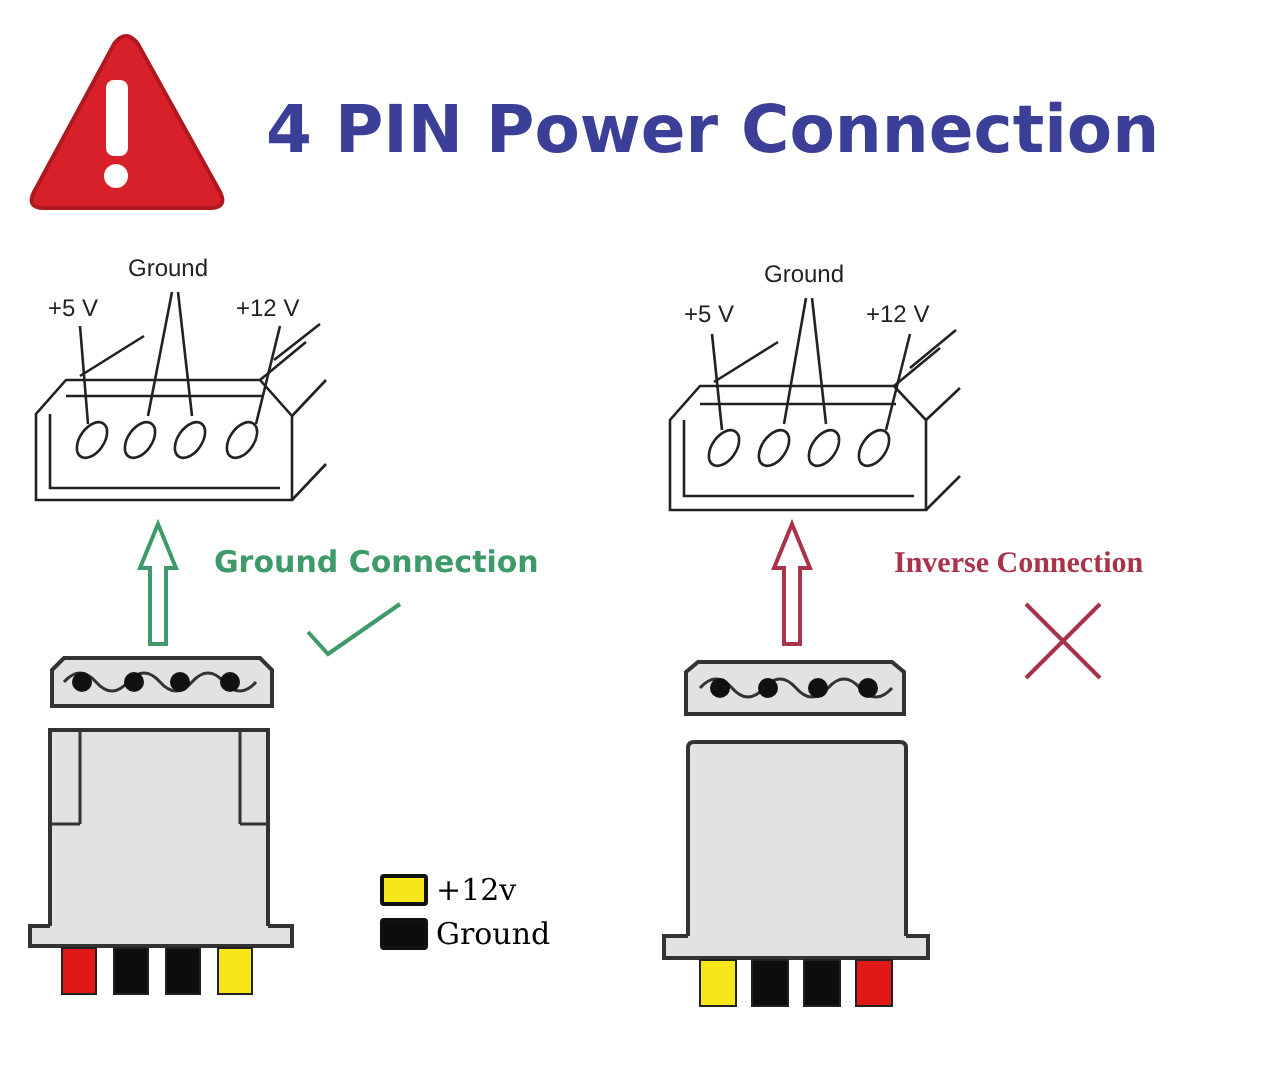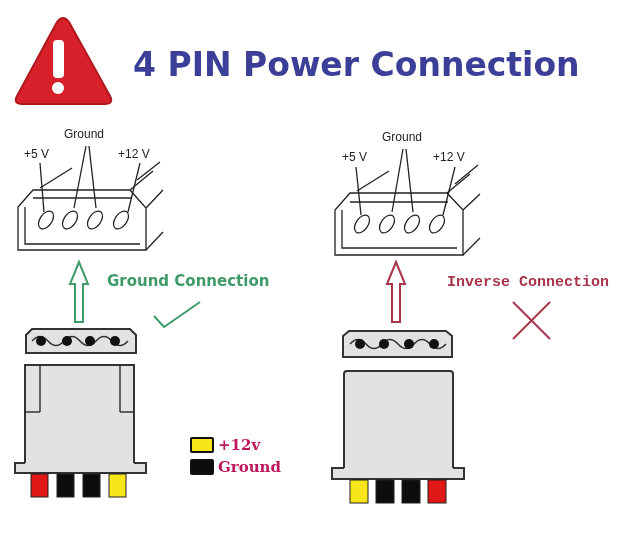--- a/index.html
+++ b/index.html
@@ -1,24 +1,24 @@
 <!DOCTYPE html>
 <html><head>
 <meta charset="utf-8">
 <style>
   html, body { margin: 0; padding: 0; background: #ffffff; }
   body { width: 640px; height: 543px; position: relative; overflow: hidden; font-family: "Liberation Sans", sans-serif; }
   .title { position: absolute; left: 133px; top: 45px; font-family: "DejaVu Sans", sans-serif; font-weight: bold; font-size: 33px; color: #3b3f98; letter-spacing: 0px; white-space: nowrap; }
   .lbl-correct { position: absolute; left: 107px; top: 272px; font-family: "DejaVu Sans", sans-serif; font-weight: bold; font-size: 15px; color: #3f9a6a; white-space: nowrap; }
-  .lbl-inverse { position: absolute; left: 447px; top: 274px; font-family: Liberation Mono, monospace; font-weight: bold; font-size: 15px; color: #a8344b; white-space: nowrap; }
+  .lbl-inverse { position: absolute; left: 447px; top: 274px; font-family: Liberation Serif, serif; font-weight: bold; font-size: 15px; color: #a8344b; white-space: nowrap; }
   .pin-lbl { position: absolute; font-family: "Liberation Sans", sans-serif; font-size: 12px; color: #222; white-space: nowrap; }
   .legend { position: absolute; left: 190px; top: 434px; }
   .legend-row { display: flex; align-items: center; height: 22px; }
   .swatch { width: 24px; height: 16px; border: 2px solid #111; border-radius: 2px; box-sizing: border-box; margin-right: 4px; }
-  .legend-text { font-family: "DejaVu Serif", serif; font-weight: bold; font-size: 15px; color: #be185d; }
+  .legend-text { font-family: "DejaVu Serif", serif; font-weight: normal; font-size: 15px; color: #000000; }
   svg { position: absolute; left: 0; top: 0; }
 </style>
 </head>
 <body>
 
 <svg width="640" height="543" viewBox="0 0 640 543">
 
   <g>
     <path d="M57 22 Q63 14 69 22 L110 96 Q114 104 105 104 L22 104 Q13 104 17 96 Z" fill="#d8202a" stroke="#b01820" stroke-width="2"></path>
     <rect x="53" y="40" width="11" height="38" rx="4" fill="#ffffff"></rect>

